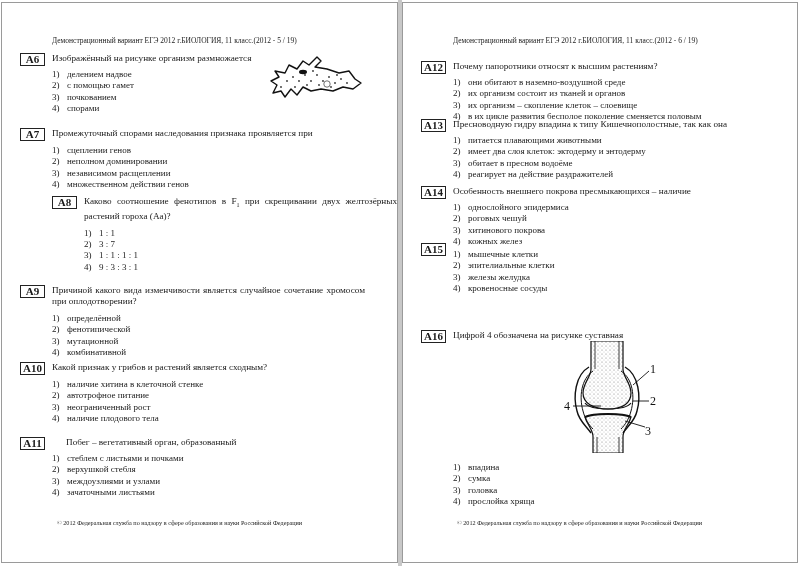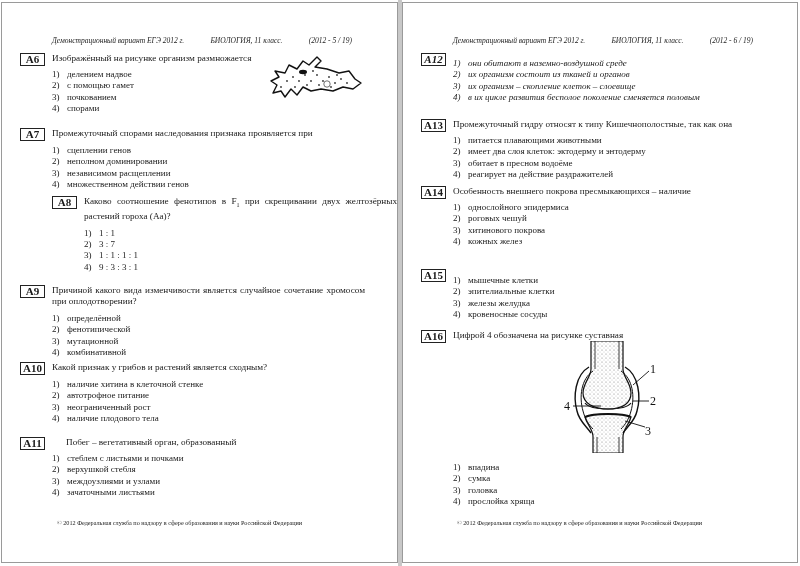--- a/index.html
+++ b/index.html
@@ -9,21 +9,21 @@
     }
     .page {
       position: absolute; top: 2px; height: 561px; background: #fff;
       border: 1px solid #9a9a9a; box-sizing: border-box;
     }
     .page.left { left: 1px; width: 397px; }
     .page.right { left: 402px; width: 396px; }
     .gap { position: absolute; left: 398px; top: 0; width: 4px; height: 566px; background: #c8c8c8; }
     .header {
       position: absolute; top: 33px; left: 50px; width: 300px;
-      font-size: 7.5px; display: flex; justify-content: space-between; color: #222; font-style: italic;
+      font-size: 7.5px; display: flex; justify-content: flex-start; color: #222;
     }
     .q { position: absolute; left: 18px; width: 345px; }
     .qnum {
       position: absolute; left: 0; top: 0; width: 25px; height: 13px;
       border: 1.5px solid #222; box-sizing: border-box;
       font-size: 11px; font-weight: bold; text-align: center; line-height: 11px;
     }
     .qtext { margin-left: 32px; font-size: 9.2px; line-height: 11px; text-align: justify; }
     .opts { margin-left: 32px; margin-top: 4px; }
     .opt { font-size: 9px; line-height: 11.3px; display: flex; }
@@ -213,22 +213,23 @@
   <div class="footer">© 2012 Федеральная служба по надзору в сфере образования и науки Российской Федерации</div>
 </div>
 
 <div class="page right">
   <div class="header">
     <span>Демонстрационный вариант ЕГЭ 2012 г.</span>
     <span>БИОЛОГИЯ, 11 класс.</span>
     <span>(2012 - 6 / 19)</span>
   </div>
 
-  <div class="q" style="top:50px;font-style:italic;">
+  <div class="q" style="top:58px;">
     <div class="qnum">A12</div>
+    <div class="qtext">Почему папоротники относят к высшим растениям?</div>
     <div class="opts" style="margin-top:5px;">
       <div class="opt">
           <span class="n">1)</span>
           <span>они обитают в наземно-воздушной среде</span>
         </div>
       <div class="opt">
           <span class="n">2)</span>
           <span>их организм состоит из тканей и органов</span>
         </div>
       <div class="opt">
@@ -237,21 +238,21 @@
         </div>
       <div class="opt">
           <span class="n">4)</span>
           <span>в их цикле развития бесполое поколение сменяется половым</span>
         </div>
     </div>
   </div>
 
   <div class="q" style="top:116px;">
     <div class="qnum">A13</div>
-    <div class="qtext">Промежуточный гидру относят к типу Кишечнополостные, так как она</div>
+    <div class="qtext">Пресноводную гидру впадина к типу Кишечнополостные, так как она</div>
     <div class="opts" style="margin-top:5px;">
       <div class="opt">
           <span class="n">1)</span>
           <span>питается плавающими животными</span>
         </div>
       <div class="opt">
           <span class="n">2)</span>
           <span>имеет два слоя клеток: эктодерму и энтодерму</span>
         </div>
       <div class="opt">
@@ -281,21 +282,21 @@
           <span class="n">3)</span>
           <span>хитинового покрова</span>
         </div>
       <div class="opt">
           <span class="n">4)</span>
           <span>кожных желез</span>
         </div>
     </div>
   </div>
 
-  <div class="q" style="top:266px;">
+  <div class="q" style="top:240px;">
     <div class="qnum">A15</div>
     <div class="opts" style="margin-top:6px;">
       <div class="opt">
           <span class="n">1)</span>
           <span>мышечные клетки</span>
         </div>
       <div class="opt">
           <span class="n">2)</span>
           <span>эпителиальные клетки</span>
         </div>

